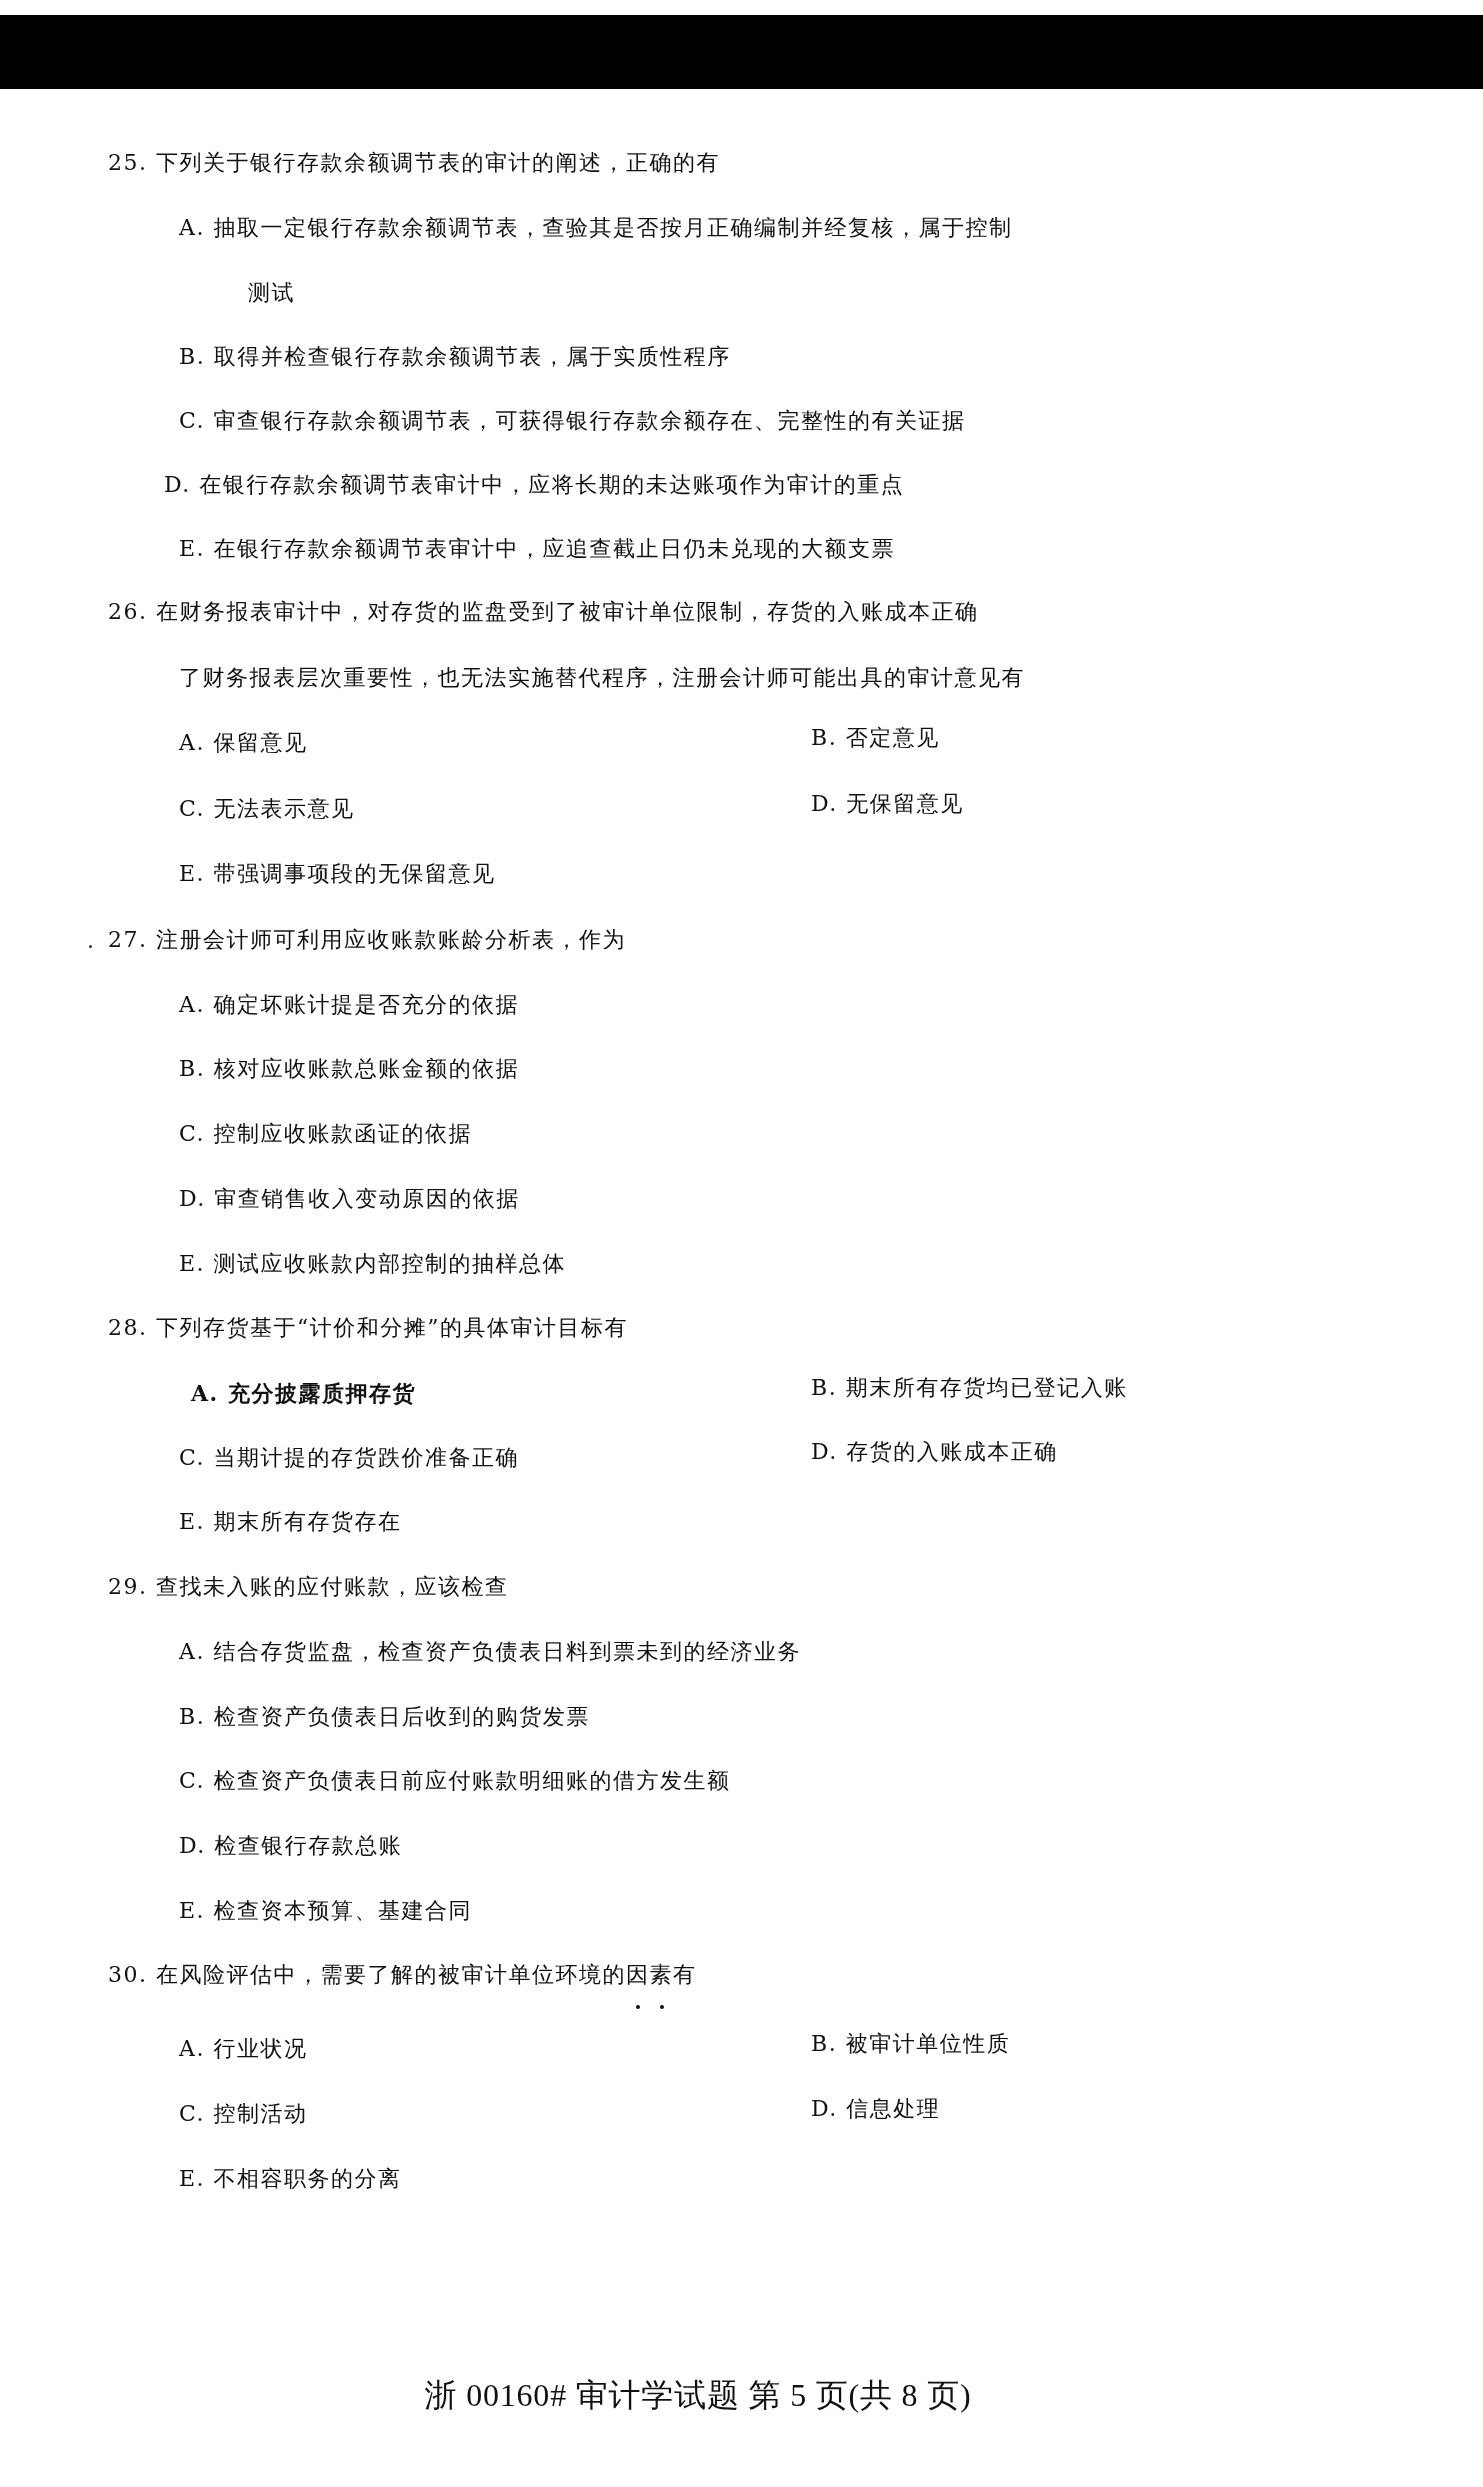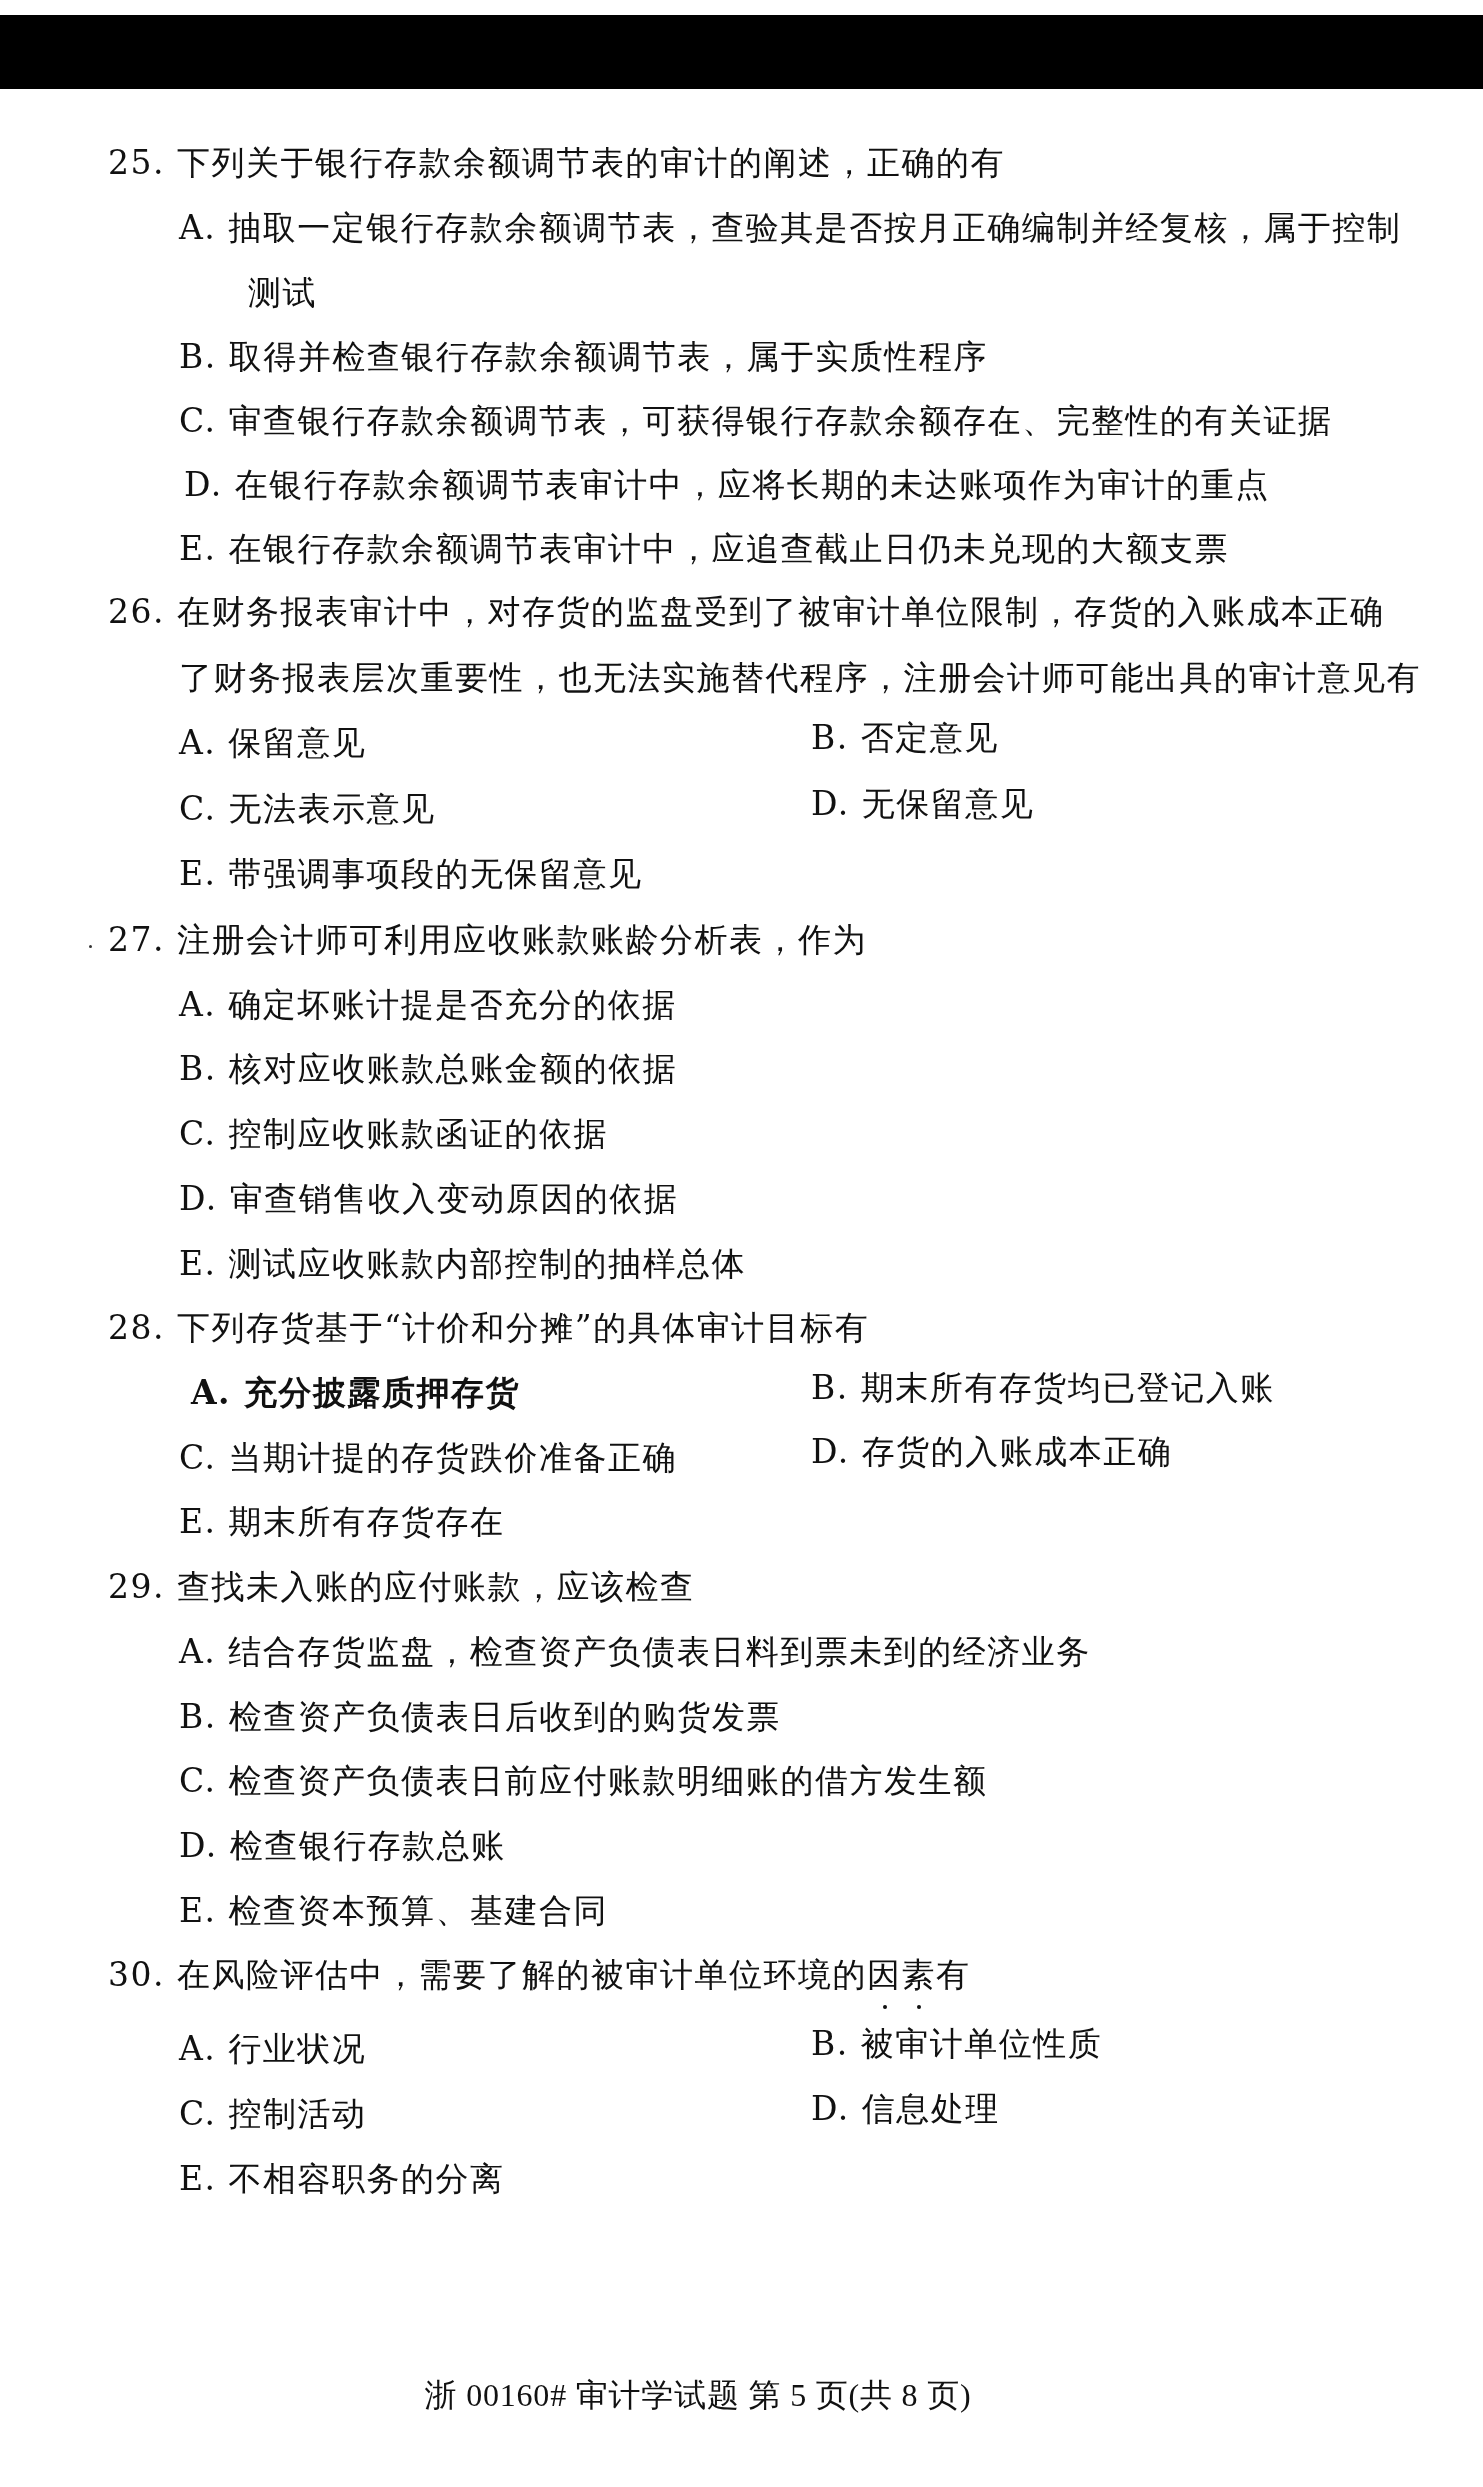--- a/index.html
+++ b/index.html
@@ -7,21 +7,21 @@
     width: 1484px; height: 2487px; position: relative; overflow: hidden;
     font-family: "DejaVu Serif", "Liberation Serif", serif;
     color: #111111;
   }
   .top-bar {
     position: absolute; left: 0; top: 15.4px; width: 1484px; height: 74px;
     background: #000000;
   }
   .line {
     position: absolute; white-space: nowrap;
-    font-size: 33px; line-height: 46px; letter-spacing: 1.5px;
+    font-size: 22px; line-height: 46px; letter-spacing: 1.5px;
   }
   .qnum { display: inline-block; }
   .opt-letter { display: inline-block; }
   .emph { position: relative; display: inline-block; }
   .emph .dot {
     position: absolute; left: 50%; bottom: -10.8px; width: 3.9px; height: 3.9px;
     margin-left: -1.5px; background: #111; border-radius: 50%;
   }
   .footer {
     position: absolute; left: 0; width: 1396px; top: 2372px; text-align: center;
@@ -45,21 +45,21 @@
 </div>
 <div class="line" style="left:248px; top:270px;">测试</div>
 <div class="line" style="left:179px; top:334px;">
   <span class="opt-letter">B.</span>
   <span>取得并检查银行存款余额调节表，属于实质性程序</span>
 </div>
 <div class="line" style="left:179px; top:398px;">
   <span class="opt-letter">C.</span>
   <span>审查银行存款余额调节表，可获得银行存款余额存在、完整性的有关证据</span>
 </div>
-<div class="line" style="left:184px; top:462px;text-align:center;">
+<div class="line" style="left:164px; top:462px;text-align:center;">
   <span class="opt-letter">D.</span>
   <span>在银行存款余额调节表审计中，应将长期的未达账项作为审计的重点</span>
 </div>
 <div class="line" style="left:179px; top:526px;text-align:center;">
   <span class="opt-letter">E.</span>
   <span>在银行存款余额调节表审计中，应追查截止日仍未兑现的大额支票</span>
 </div>
 
 <div class="line" style="left:108px; top:589px;">
   <span class="qnum">26.</span>

